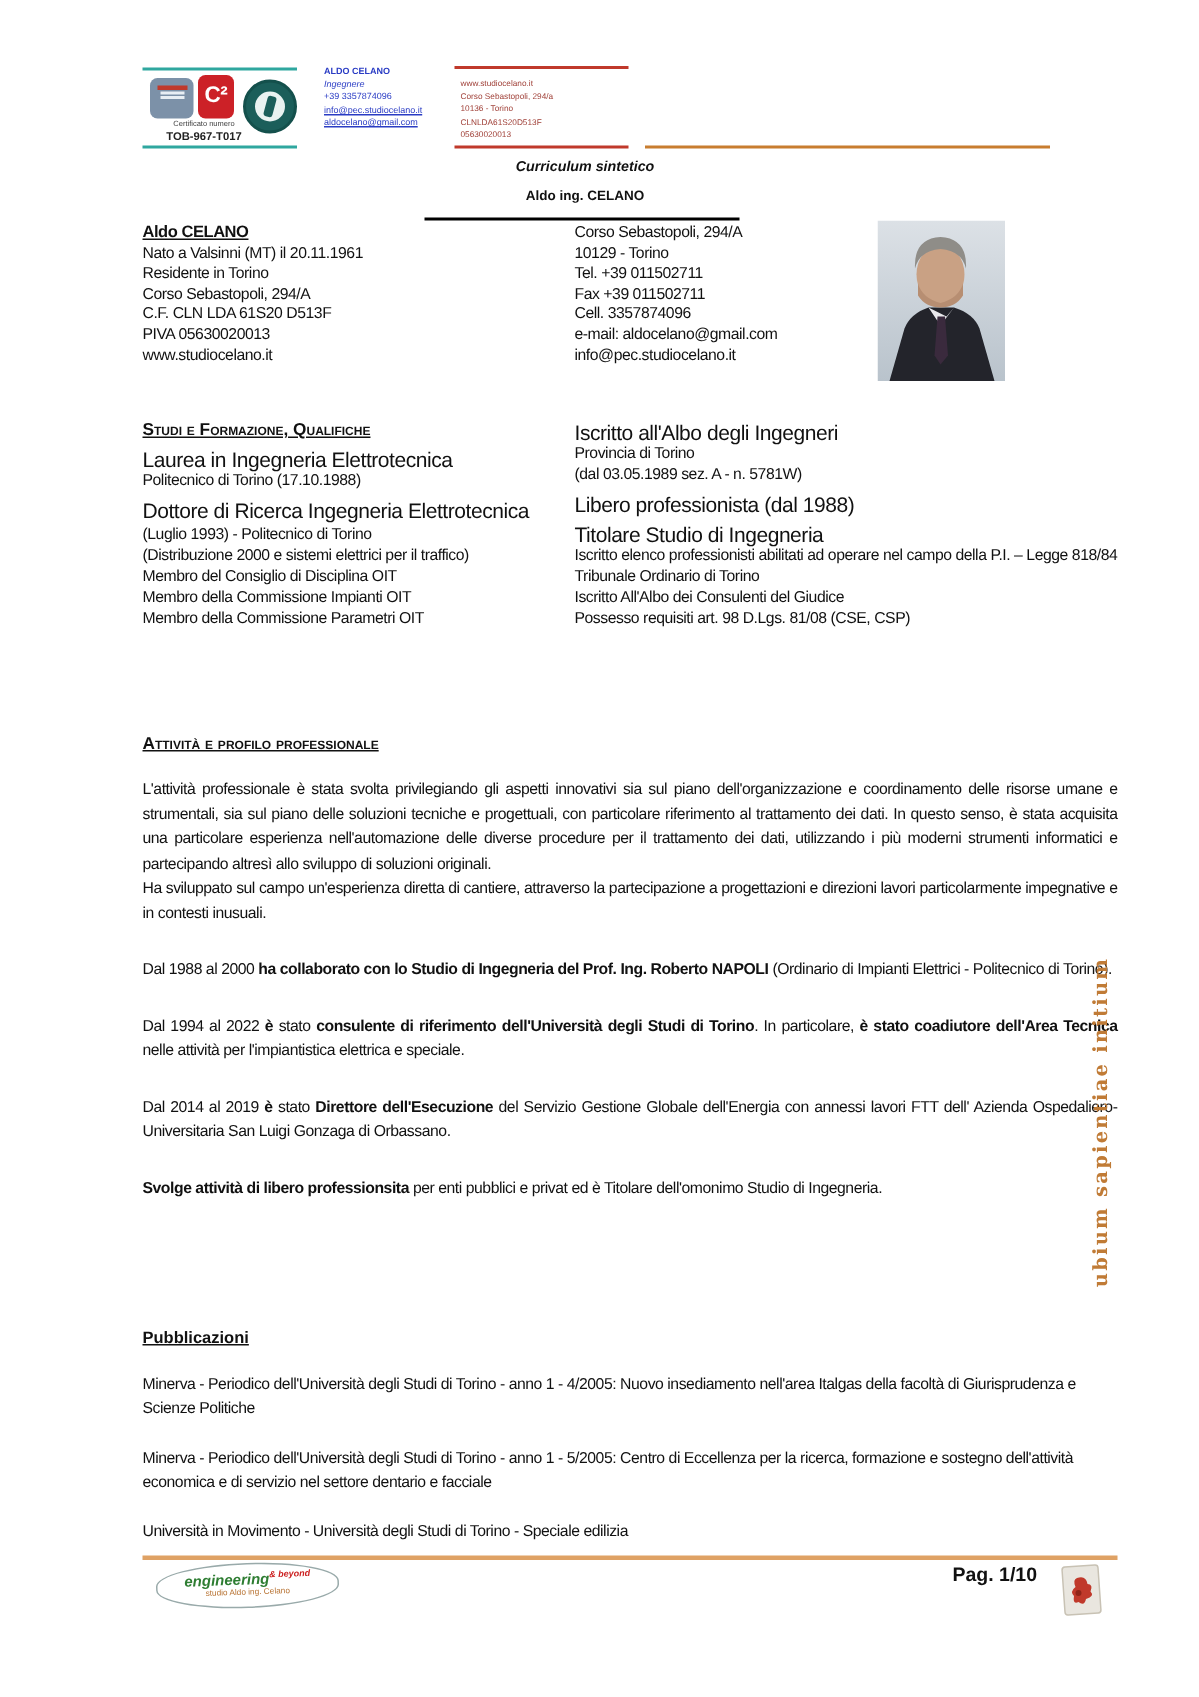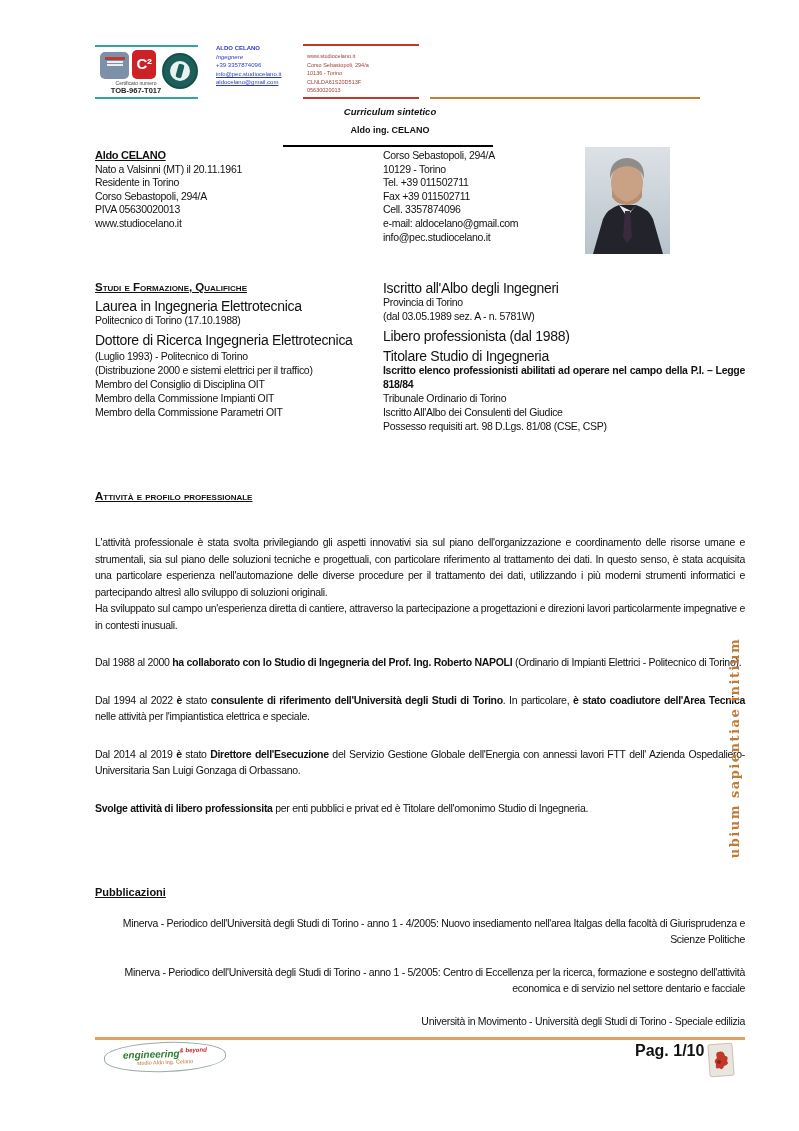--- a/index.html
+++ b/index.html
@@ -58,45 +58,45 @@
 
   .photo { position:absolute; left:585px; top:147px; width:85px; height:107px; }
 
   
   .sec-h { font-weight:bold; text-decoration:underline; font-variant:small-caps;
     font-size:11.5px; letter-spacing:0; }
   .bt { font-weight:normal; font-size:14px; margin-top:6px; line-height:14px; }
   .ln { font-size:10.5px; line-height:14px; }
   .edu { position:absolute; left:95px; top:281px; width:288px; }
   .reg { position:absolute; left:383px; top:281px; width:362px; }
-  .reg .just { text-align:justify;font-weight:bold; }
+  .reg .just { text-align:justify; }
 
   .activity { position:absolute; left:95px; top:486px; width:650px; }
   .activity .sec-h { display:inline-block; margin-bottom:16px; }
   .para { font-size:10.5px; line-height:16.5px; text-align:justify; margin-bottom:21px; }
-  .para.tight { margin-bottom:0;margin-top:16px; }
+  .para.tight { margin-bottom:0; }
 
   .pubs { position:absolute; left:95px; top:886px; width:650px; }
   .pubs .sec-h2 { font-weight:bold; text-decoration:underline; font-size:11px; letter-spacing:0; }
-  .pub-item { font-size:10.5px; line-height:16px; margin-top:17px;text-align:right; }
+  .pub-item { font-size:10.5px; line-height:16px; margin-top:17px; }
 
   .watermark { position:absolute; left:617px; top:738px; width:240px; height:20px;
     text-align:center; transform:rotate(-90deg);
     font-family:"DejaVu Serif", serif; font-weight:bold; font-size:13px;
     letter-spacing:1.5px; color:#c07b36; }
 
   
   .flogo { position:absolute; left:104px; top:1042px; width:122px; height:30px;
     border:1px solid #9aa; border-radius:50% / 46%; transform:rotate(-2deg);
     text-align:center; padding-top:3px; background:#fff; }
   .flogo .l1 { font-size:10px; font-style:italic; font-weight:bold; color:#2e7d32;
     letter-spacing:0; line-height:11px; }
   .flogo .l1 sup { color:#cc2222; font-size:6px; font-weight:bold; }
   .flogo .l2 { font-size:5.5px; color:#b87333; letter-spacing:0; line-height:7px; }
-  .pagenum { position:absolute; left:635px; top:1042px; font-size:16px; font-weight:bold;
+  .pagenum { position:absolute; left:635px; top:1042px; font-size:13px; font-weight:bold;
     letter-spacing:0; }
   .stamp { position:absolute; left:706px; top:1042px; width:30px; height:36px; }
 </style>
 </head>
 <body>
 
 <div class="page">
 
   <div class="hline teal" style="left:95px; top:45px; width:103px;"></div>
   <div class="hline teal" style="left:95px; top:97px; width:103px;"></div>
@@ -137,20 +137,21 @@
 
   <div class="doc-title">Curriculum sintetico</div>
   <div class="doc-subtitle">Aldo ing. CELANO</div>
   <div class="hline blackline" style="left:283px; top:145px; width:210px;"></div>
 
   <div class="pleft t">
     <div class="nm">Aldo CELANO</div>
     <div>Nato a Valsinni (MT) il 20.11.1961</div>
     <div>Residente in Torino</div>
     <div>Corso Sebastopoli, 294/A</div>
+    <div>C.F. CLN LDA 61S20 D513F</div>
     <div>PIVA 05630020013</div>
     <div>www.studiocelano.it</div>
   </div>
 
   <div class="pright t">
     <div>Corso Sebastopoli, 294/A</div>
     <div>10129 - Torino</div>
     <div>Tel. +39 011502711</div>
     <div>Fax +39 011502711</div>
     <div>Cell. 3357874096</div>

